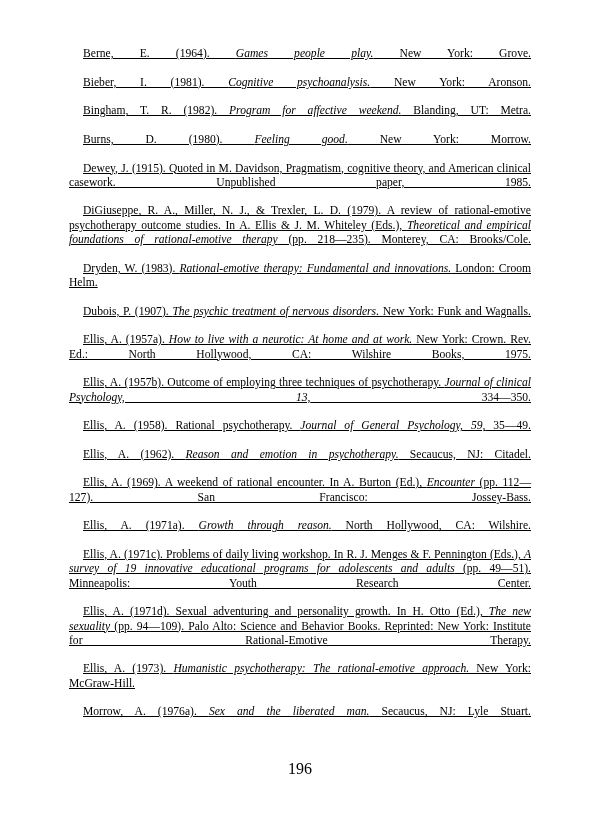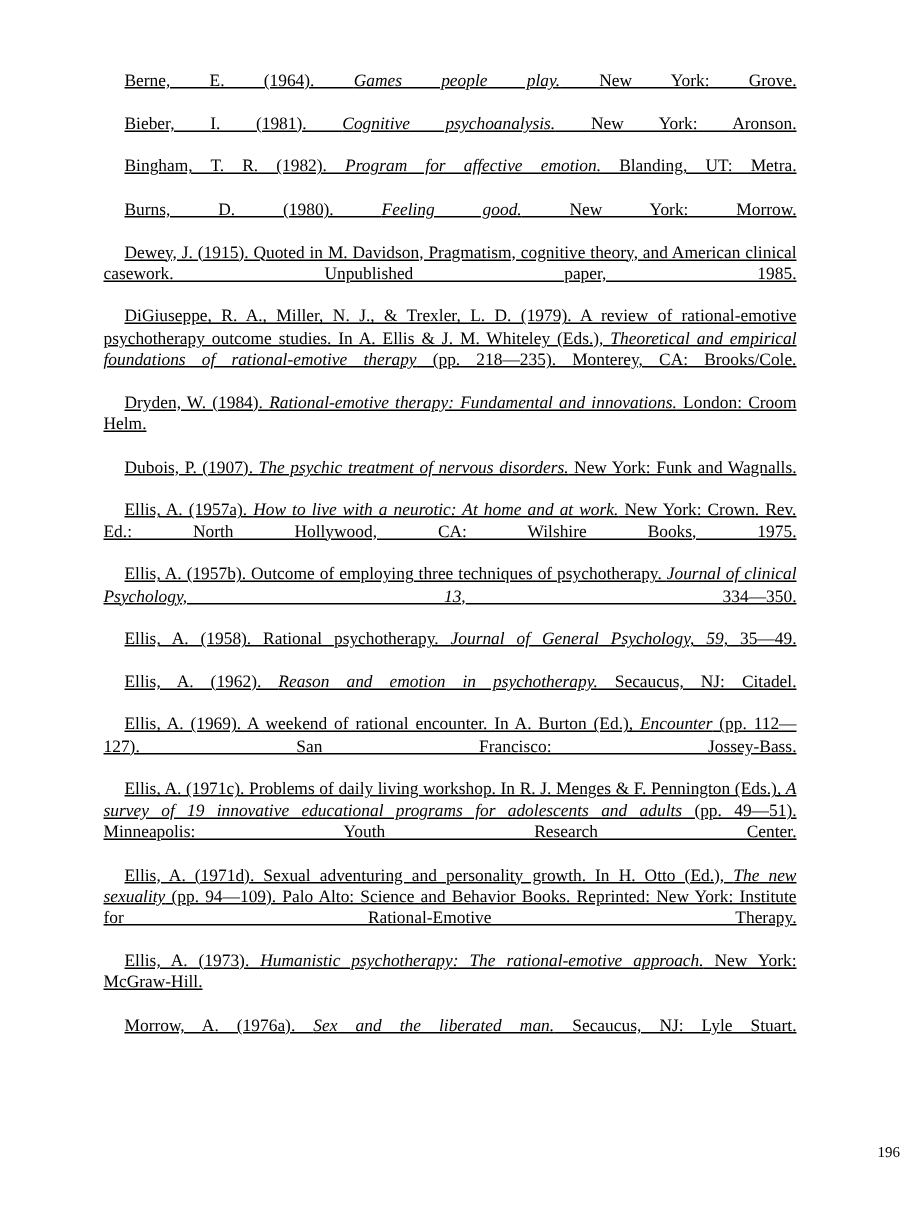--- a/index.html
+++ b/index.html
@@ -48,43 +48,44 @@
   .ref::after {
     content: "";
     display: inline-block;
     width: 100%;
   }
   #page-number {
     position: absolute;
     left: 0;
     top: 762px;
     width: 600px;
-    text-align: right;
-    font-size: 10px;
+    text-align: center;
+    font-size: 16px;
     line-height: 14.32px;
     font-family: "Liberation Serif", "DejaVu Serif", serif;
   }
 </style>
 </head>
 <body>
 
 <div id="page">
   <div id="refs">
       <p class="ref"><span>Berne, E. (1964). </span><i>Games people play.</i><span> New York: Grove.</span></p>
       <p class="ref"><span>Bieber, I. (1981). </span><i>Cognitive psychoanalysis.</i><span> New York: Aronson.</span></p>
-      <p class="ref"><span>Bingham, T. R. (1982). </span><i>Program for affective emotion.</i><span> Blanding, UT: Metra.</span></p>
+      <p class="ref"><span>Bingham, T. R. (1982). </span><i>Program for affective weekend.</i><span> Blanding, UT: Metra.</span></p>
       <p class="ref"><span>Burns, D. (1980). </span><i>Feeling good.</i><span> New York: Morrow.</span></p>
       <p class="ref"><span>Dewey, J. (1915). Quoted in M. Davidson, Pragmatism, cognitive theory, and American clinical casework. Unpublished paper, 1985.</span></p>
       <p class="ref"><span>DiGiuseppe, R. A., Miller, N. J., &amp; Trexler, L. D. (1979). A review of rational-emotive psychotherapy outcome studies. In A. Ellis &amp; J. M. Whiteley (Eds.), </span><i>Theoretical and empirical foundations of rational-emotive therapy</i><span> (pp. 218—235). Monterey, CA: Brooks/Cole.</span></p>
-      <p class="ref"><span>Dryden, W. (1984). </span><i>Rational-emotive therapy: Fundamental and innovations.</i><span> London: Croom Helm.</span></p>
+      <p class="ref"><span>Dryden, W. (1983). </span><i>Rational-emotive therapy: Fundamental and innovations.</i><span> London: Croom Helm.</span></p>
       <p class="ref"><span>Dubois, P. (1907). </span><i>The psychic treatment of nervous disorders.</i><span> New York: Funk and Wagnalls.</span></p>
       <p class="ref"><span>Ellis, A. (1957a). </span><i>How to live with a neurotic: At home and at work.</i><span> New York: Crown. Rev. Ed.: North Hollywood, CA: Wilshire Books, 1975.</span></p>
       <p class="ref"><span>Ellis, A. (1957b). Outcome of employing three techniques of psychotherapy. </span><i>Journal of clinical Psychology, 13,</i><span> 334—350.</span></p>
       <p class="ref"><span>Ellis, A. (1958). Rational psychotherapy. </span><i>Journal of General Psychology, 59,</i><span> 35—49.</span></p>
       <p class="ref"><span>Ellis, A. (1962). </span><i>Reason and emotion in psychotherapy.</i><span> Secaucus, NJ: Citadel.</span></p>
       <p class="ref"><span>Ellis, A. (1969). A weekend of rational encounter. In A. Burton (Ed.), </span><i>Encounter</i><span> (pp. 112—127). San Francisco: Jossey-Bass.</span></p>
+      <p class="ref"><span>Ellis, A. (1971a). </span><i>Growth through reason.</i><span> North Hollywood, CA: Wilshire.</span></p>
       <p class="ref"><span>Ellis, A. (1971c). Problems of daily living workshop. In R. J. Menges &amp; F. Pennington (Eds.), </span><i>A survey of 19 innovative educational programs for adolescents and adults</i><span> (pp. 49—51). Minneapolis: Youth Research Center.</span></p>
       <p class="ref"><span>Ellis, A. (1971d). Sexual adventuring and personality growth. In H. Otto (Ed.), </span><i>The new sexuality</i><span> (pp. 94—109). Palo Alto: Science and Behavior Books. Reprinted: New York: Institute for Rational-Emotive Therapy.</span></p>
       <p class="ref"><span>Ellis, A. (1973). </span><i>Humanistic psychotherapy: The rational-emotive approach.</i><span> New York: McGraw-Hill.</span></p>
       <p class="ref"><span>Morrow, A. (1976a). </span><i>Sex and the liberated man.</i><span> Secaucus, NJ: Lyle Stuart.</span></p>
     </div>
   <div id="page-number">196</div>
 </div>
 
 </body></html>

